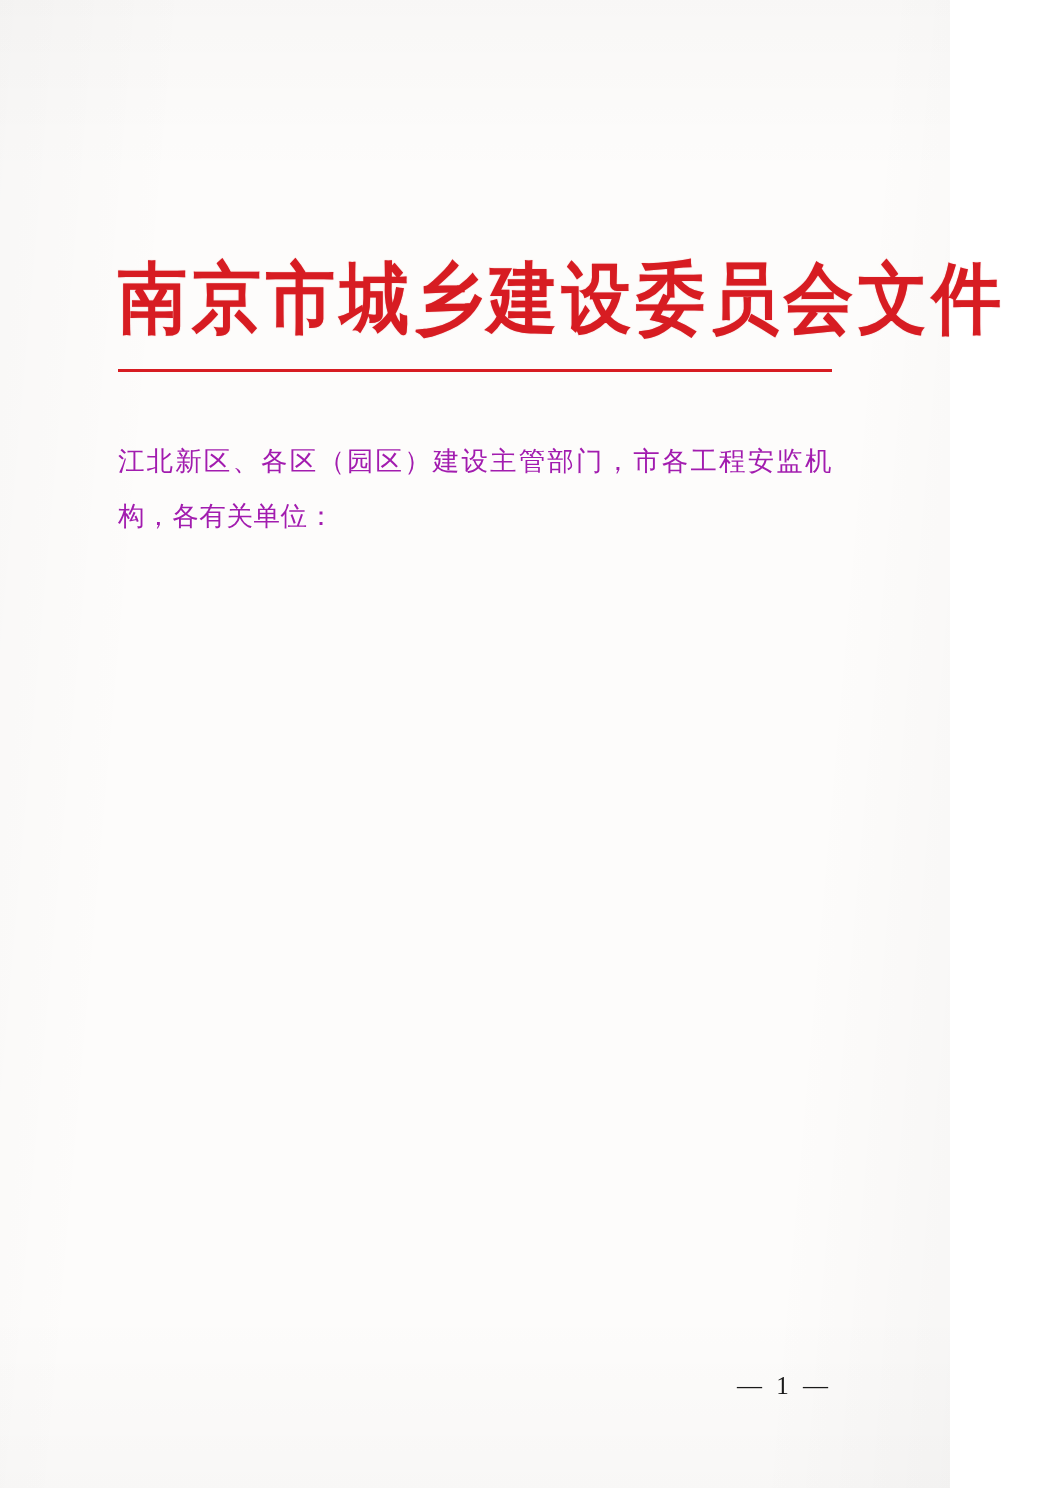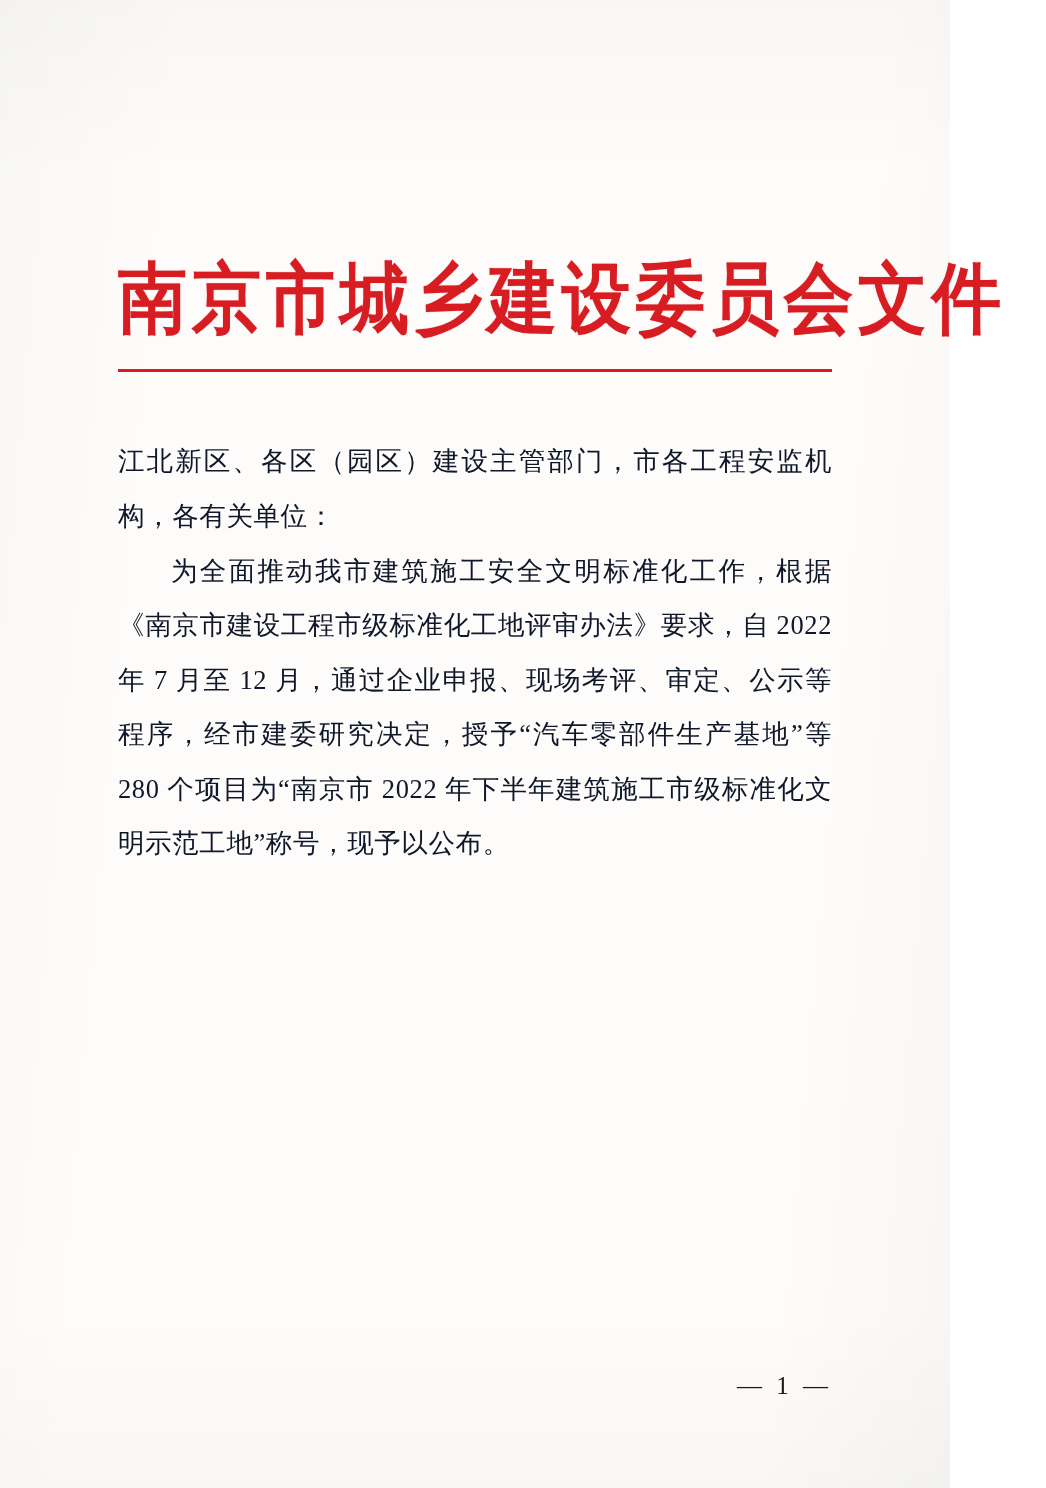--- a/index.html
+++ b/index.html
@@ -79,21 +79,21 @@
     display: block;
     white-space: nowrap;
   }
   .body-text {
     margin-top: 62px;
     font-size: 26.5px;
     line-height: 2.06;
     letter-spacing: 0.6px;
     text-align: justify;
     text-justify: inter-ideograph;
-    color: #0f172a;
+    color: #a21caf;
     font-family: "Liberation Serif", "DejaVu Serif", serif;
   }
   .body-text p {
     margin: 0;
   }
   .body-text p.indent {
     text-indent: 2em;
   }
   .page-number {
     position: absolute;
@@ -113,19 +113,18 @@
     <div class="doc-header">
       <div class="doc-title-red">南京市城乡建设委员会文件</div>
     </div>
 
 
     <div class="red-rule"></div>
 
 
     <div class="body-text">
       <p>江北新区、各区（园区）建设主管部门，市各工程安监机构，各有关单位：</p>
-      <p class="indent">为全面推动我市建筑施工安全文明标准化工作，根据《南京市建设工程市级标准化工地评审办法》要求，自 2022 年 7 月至 12 月，通过企业申报、现场考评、审定、公示等程序，经市建委研究决定，授予“汽车零部件生产基地”等 280 个项目为“南京市 2022 年下半年建筑施工市级标准化文明示范工地”称号，现予以公布。</p>
     </div>
 
   </div>
 
   <div class="page-number">— 1 —</div>
 </div>
 
 </body></html>

